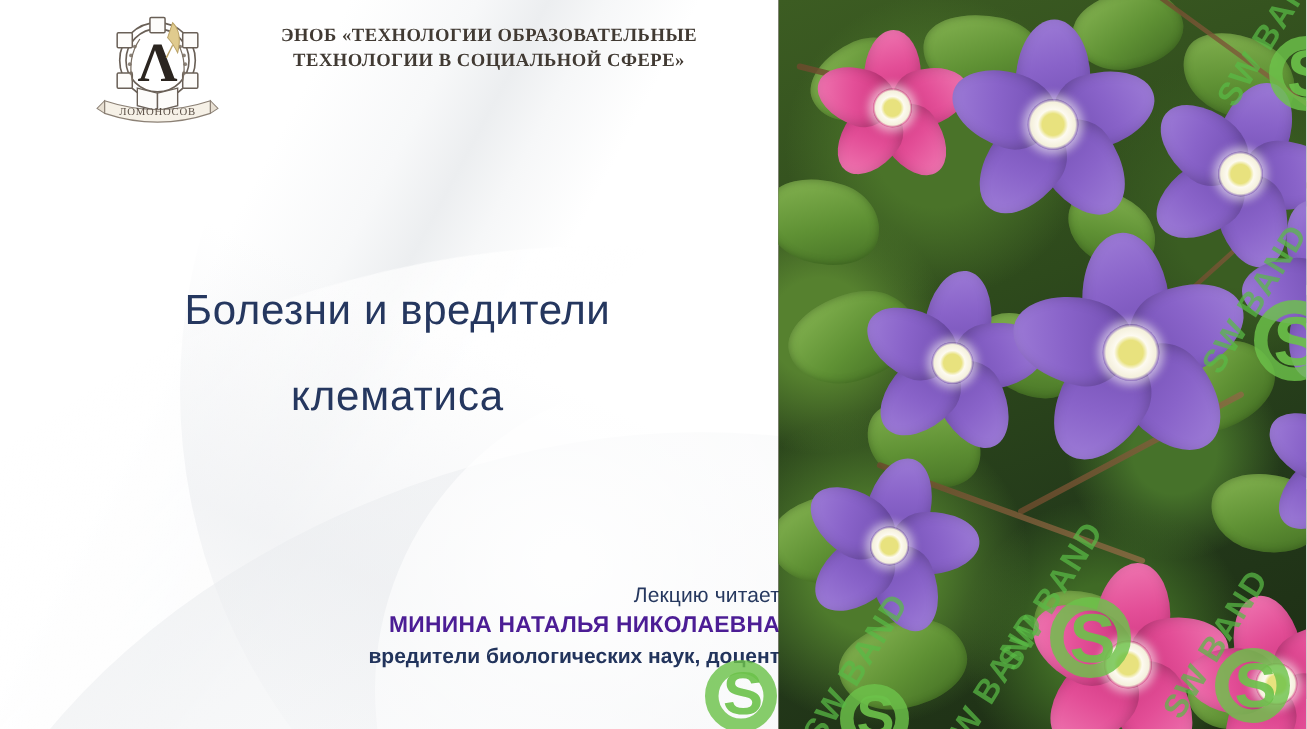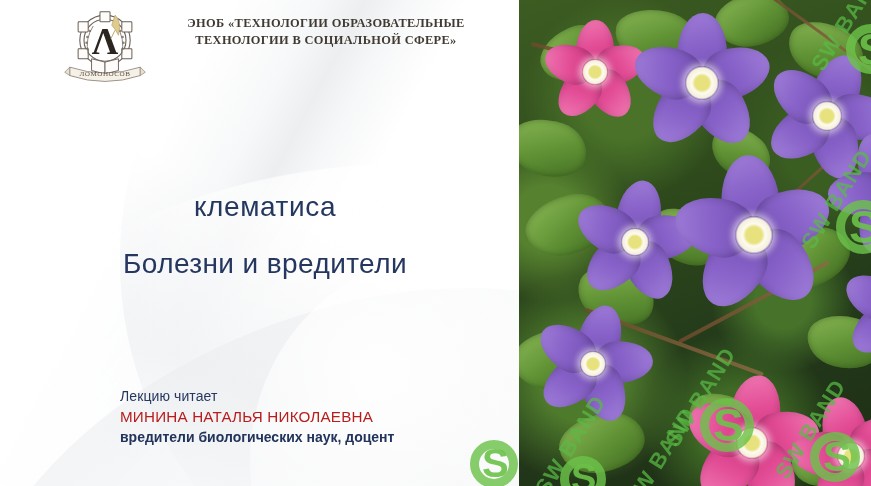--- a/index.html
+++ b/index.html
@@ -105,35 +105,35 @@
     letter-spacing:0.4px;
   }
   .title-line { display:block; }
   .title-line-2 { letter-spacing:0.6px; }
 
   
   .presenter {
     position:absolute;
     left:120px; top:386px;
     width:400px;
-    text-align:left;
+    text-align:right;
     color:#26385f;
   }
   .presenter-lead {
     font-size:14px;
     font-weight:400;
     line-height:20px;
     letter-spacing:0.1px;
   }
   .presenter-name {
     font-size:15.2px;
-    font-weight:400;
+    font-weight:700;
     line-height:21px;
     letter-spacing:0.2px;
-    color:#b91c1c;
+    color:#4c1d95;
   }
   .presenter-rank {
     font-size:14px;
     font-weight:700;
     line-height:21px;
     letter-spacing:0px;
     color:#22345c;
   }
 
   
@@ -281,22 +281,22 @@
       <text x="50" y="85" font-family="Liberation Serif, serif" font-size="8.5" letter-spacing="0.6" fill="#5b5047" text-anchor="middle">ЛОМОНОСОВ</text>
     </svg>
 
     <div class="header-text">
       <div class="header-line1">ЭНОБ «ТЕХНОЛОГИИ ОБРАЗОВАТЕЛЬНЫЕ</div>
       <div class="header-line2">ТЕХНОЛОГИИ В СОЦИАЛЬНОЙ СФЕРЕ»</div>
     </div>
   </div>
 
   <div class="title">
+    <span class="title-line title-line-1">Болезни и вредители</span>
     <span class="title-line title-line-2">клематиса</span>
-    <span class="title-line title-line-1">Болезни и вредители</span>
   </div>
 
   <div class="presenter">
     <div class="presenter-lead">Лекцию читает</div>
     <div class="presenter-name">МИНИНА НАТАЛЬЯ НИКОЛАЕВНА</div>
     <div class="presenter-rank">вредители биологических наук, доцент</div>
   </div>
 
   <div class="photo">
     <div class="photo-bg"></div>

